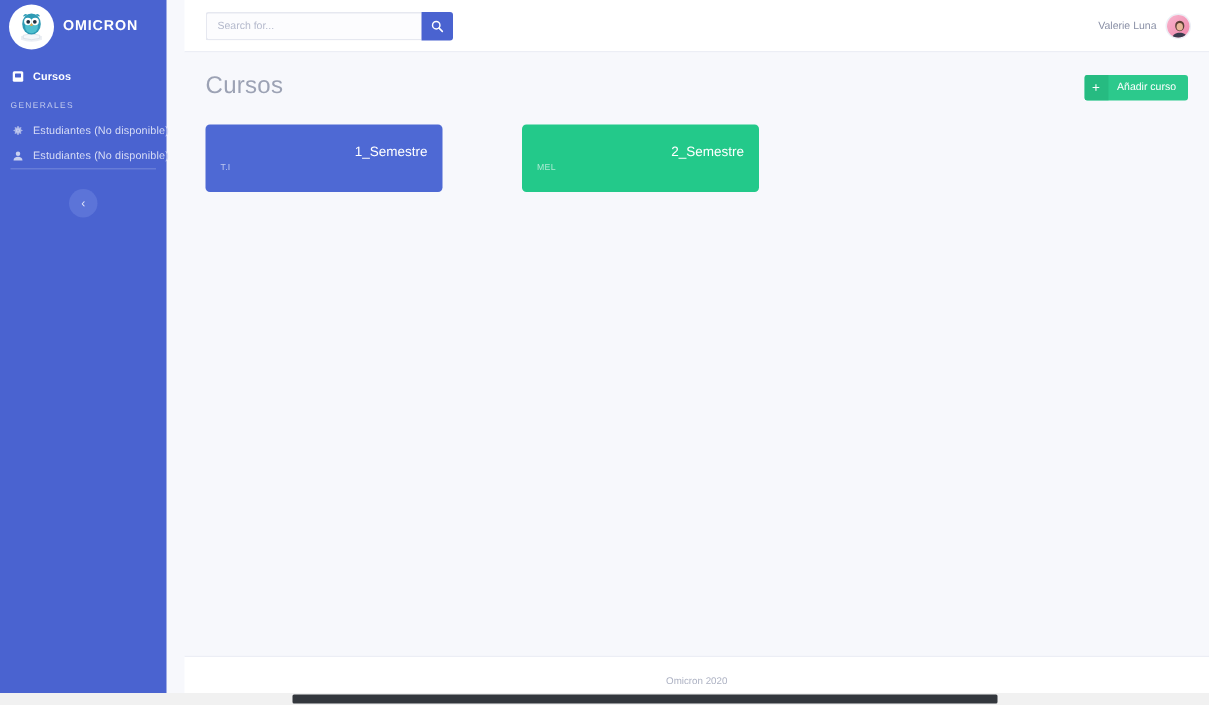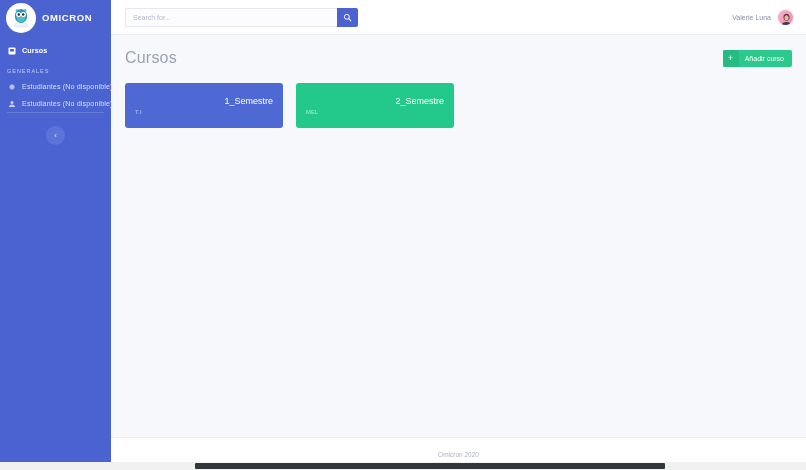--- a/index.html
+++ b/index.html
@@ -11,20 +11,21 @@
     font-family: "Liberation Sans", sans-serif;
     background: #ffffff;
   }
 
   #app {
     position: relative;
     width: 806px;
     height: 470px;
     display: flex;
     background: #f7f8fc;
+    gap: 12px;
   }
 
   
   .sidebar {
     width: 111px;
     height: 470px;
     background: #4a63d0;
     display: flex;
     flex-direction: column;
     flex: 0 0 111px;
@@ -150,21 +151,21 @@
     border-bottom: 1px solid #eceef5;
   }
 
   .search-group {
     display: flex;
     align-items: center;
     height: 19px;
   }
 
   .search-input {
-    width: 212px;
+    width: 144px;
     height: 19px;
     border: 1px solid #e6e8f0;
     border-right: none;
     border-radius: 2px 0 0 2px;
     background: #fcfcfe;
     font-size: 7px;
     color: #9aa0b5;
     padding: 0 7px;
     font-family: "Liberation Sans", sans-serif;
     outline: none;
@@ -439,21 +440,21 @@
         </div>
       </div>
 
       <div class="cards">
 
         <div class="course-card" style="background:#4e69d4;">
           <div class="card-title">1_Semestre</div>
           <div class="card-sub">T.I</div>
         </div>
 
-        <div class="course-card" style="background:#23c98a;">
+        <div class="course-card" style="background:#23c98a;margin-left:40px;">
           <div class="card-title">2_Semestre</div>
           <div class="card-sub">MEL</div>
         </div>
 
       </div>
     </section>
 
     <footer class="footer">
       <span class="footer-text">Omicron 2020</span>
     </footer>

